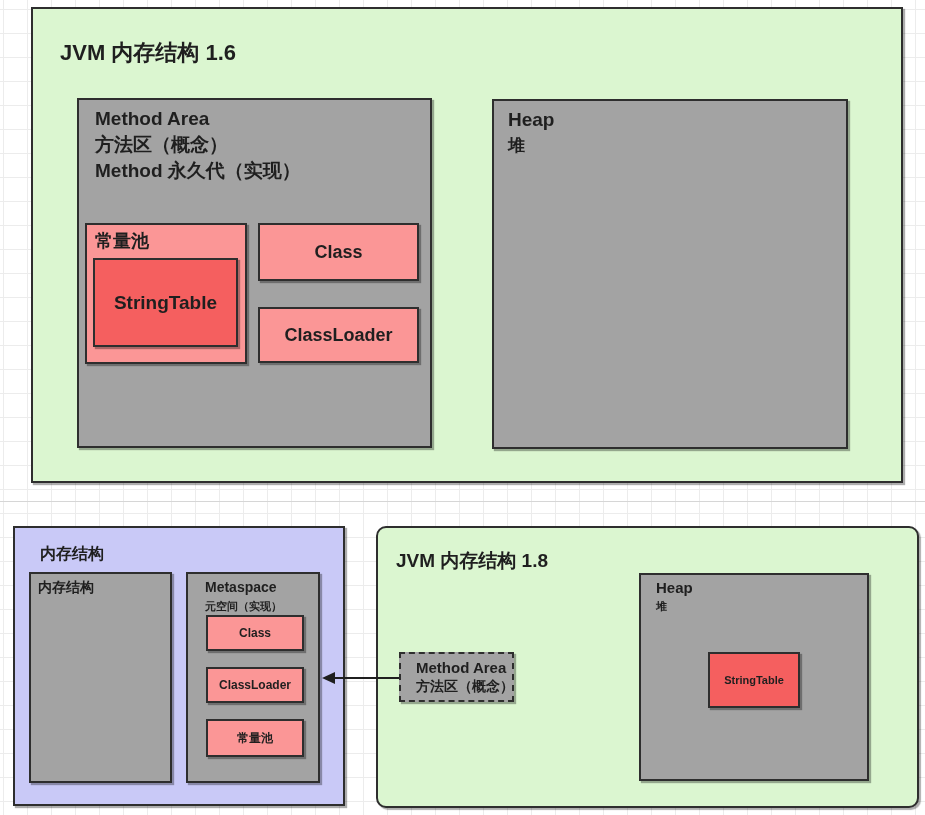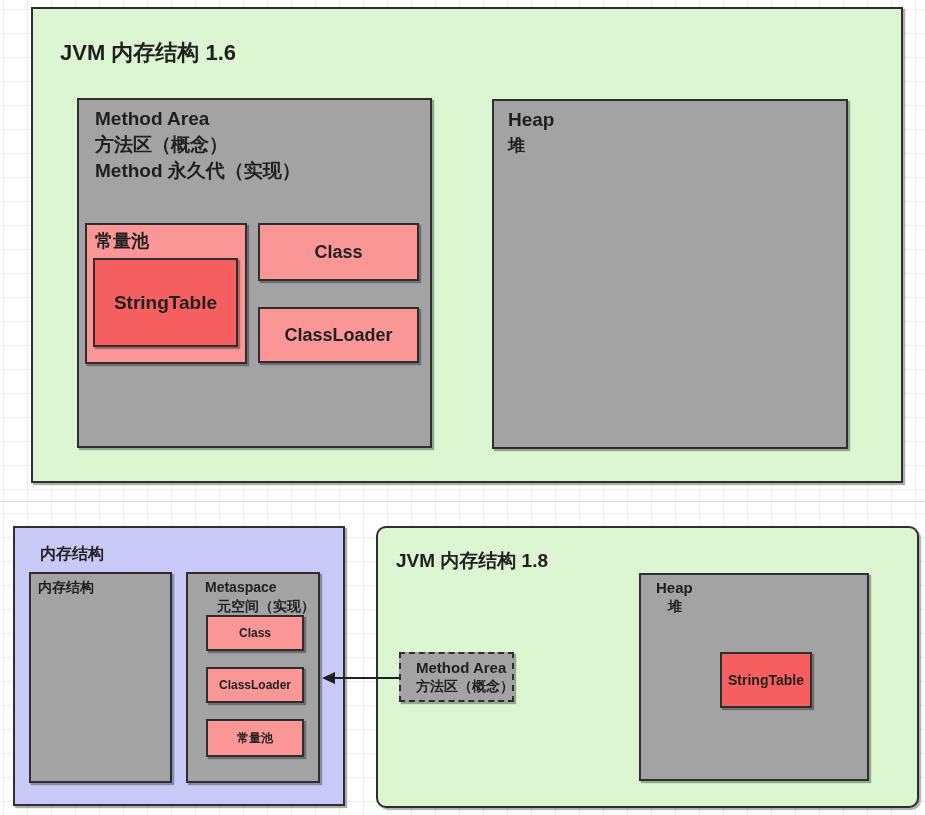--- a/index.html
+++ b/index.html
@@ -25,21 +25,21 @@
   .pink{background:#fb9696;}
   .red{background:#f55f5f;}
   .purple{background:#c9c9f7;}
   .dashed{border-style:dashed;}
   .label{position:absolute;white-space:nowrap;}
   .center{display:flex;align-items:center;justify-content:center;text-align:left;}
   .divider{position:absolute;left:0;top:501px;width:925px;height:1px;background:#d6d6d6;}
   .arrow-svg{position:absolute;left:315px;top:666px;width:90px;height:24px;}
   .fs22{font-size:22px;} .fs19{font-size:19px;} .fs18{font-size:18px;}
   .fs17{font-size:17px;} .fs16{font-size:16px;} .fs15{font-size:15px;}
-  .fs14{font-size:14px;} .fs13{font-size:14px;margin-left:12px;} .fs12{font-size:12px;}
+  .fs14{font-size:14px;} .fs13{font-size:11px;} .fs12{font-size:12px;}
   .lh26{line-height:26px;} .lh19{line-height:19px;padding-left:8px;}
 </style>
 </head>
 <body>
 
 <div class="canvas">
 
   <div class="divider"></div>
 
   <div class="shape green" style="left:31px;top:7px;width:872px;height:476px;">

